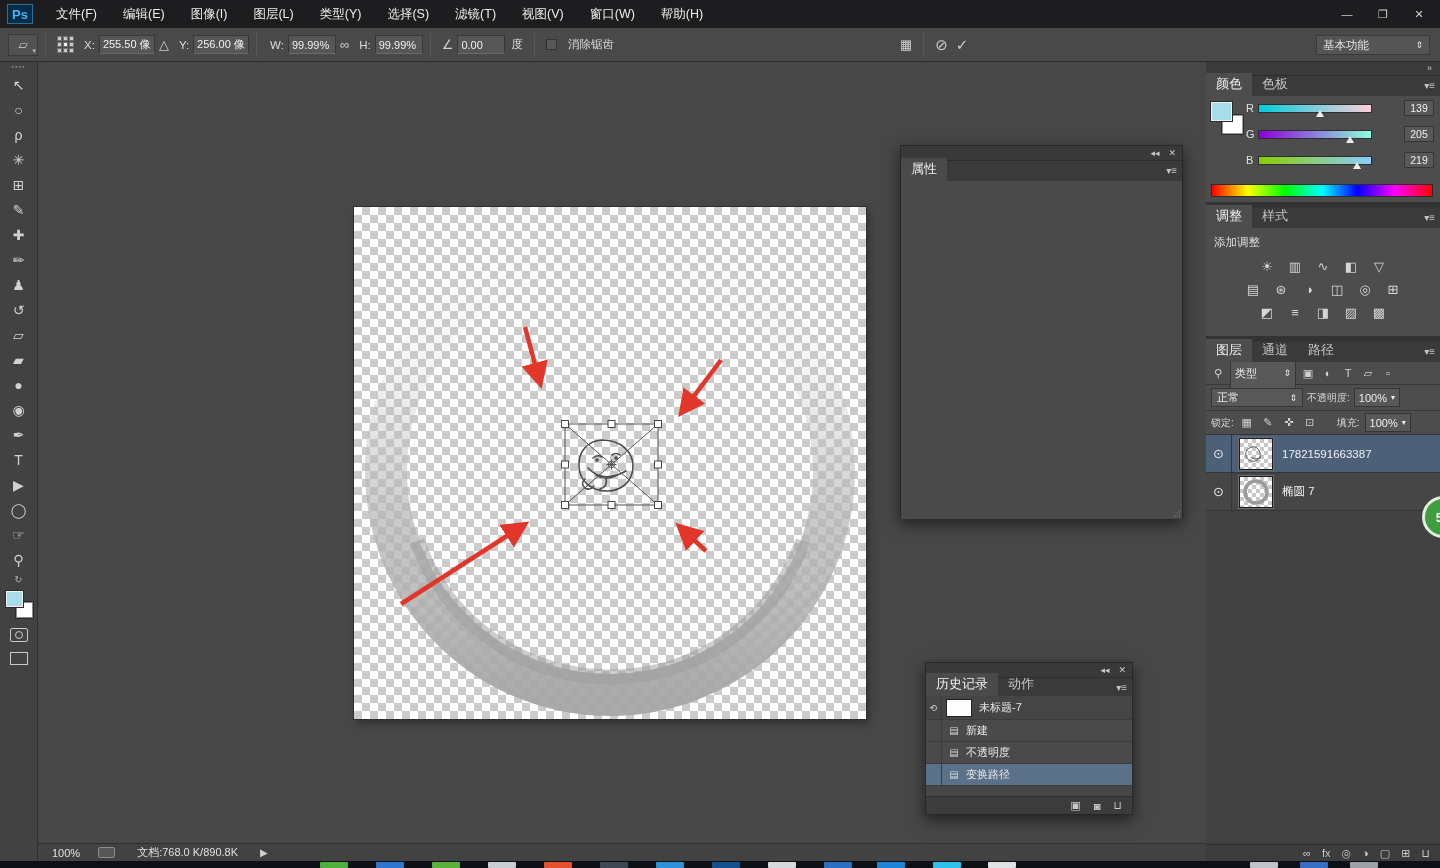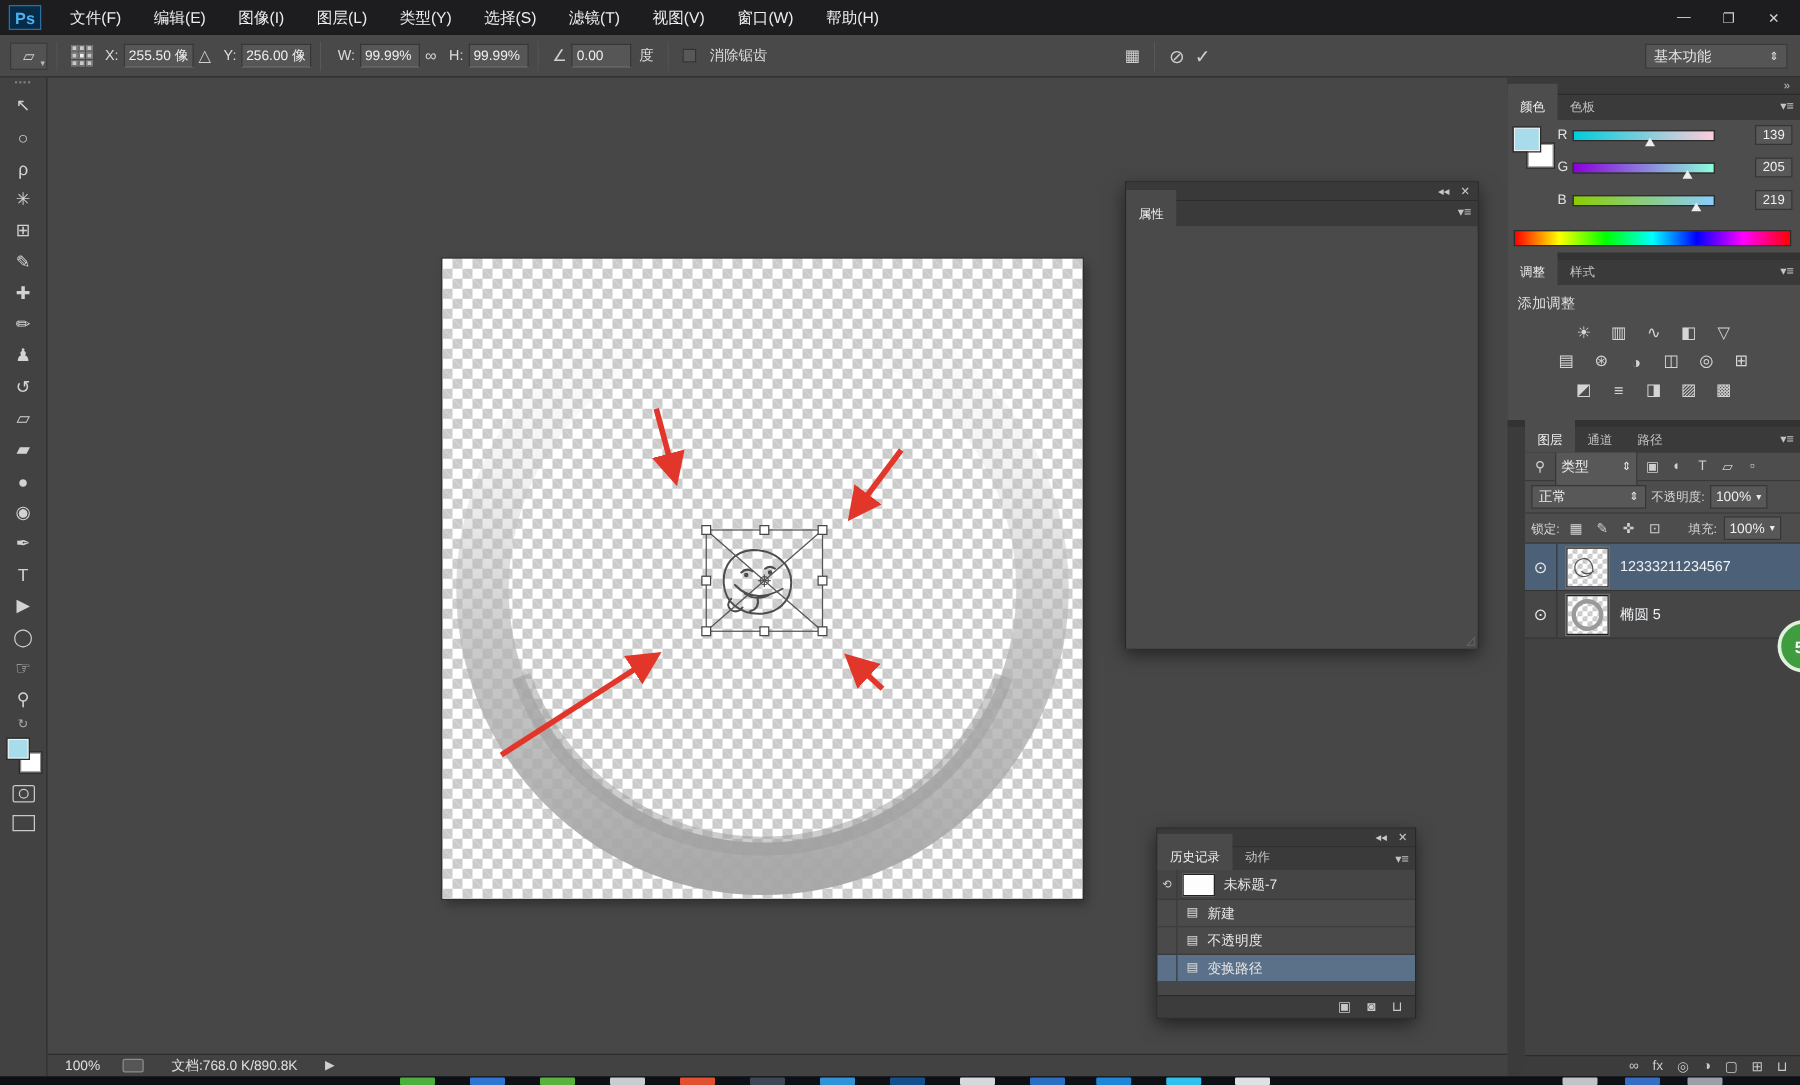--- a/index.html
+++ b/index.html
@@ -92,21 +92,21 @@
     border-radius:2px; margin:0 22px 0 18px; }
   .status-arrow { margin-left:22px; color:#cfcfcf; font-size:10px; }
 
   
   #dock { position:absolute; left:1206px; top:62px; width:234px; height:799px;
     background:#3b3b3b; z-index:6; }
   .dock-collapse { height:14px; background:#3a3a3a; border-bottom:1px solid #2c2c2c;
     text-align:right; padding-right:8px; font-size:9px; line-height:13px; color:#c4c4c4; }
   .panel { border-bottom:6px solid #333; background:#4d4d4d; }
   .panel-tabs { height:20px; background:#3a3a3a; display:flex; align-items:flex-end; position:relative; }
-  .ptab { padding:12px 10px 3px; font-size:10px; color:#c4c4c4; }
+  .ptab { padding:2px 10px 3px; font-size:13px; color:#c4c4c4; }
   .ptab.active { background:#4d4d4d; color:#efefef; }
   .panel-menu { position:absolute; right:5px; top:4px; font-size:10px; color:#c4c4c4; }
 
   
   .color-body { position:relative; height:106px; }
   .cp-swatches { position:absolute; left:5px; top:6px; width:32px; height:32px; }
   .cp-fg { position:absolute; left:0; top:0; width:21px; height:19px; background:#a9dcea;
     border:1px solid #f0f0f0; outline:1px solid #2b2b2b; z-index:2; }
   .cp-bg { position:absolute; right:0; bottom:0; width:21px; height:19px; background:#fff;
     border:1px solid #999; outline:1px solid #2b2b2b; }
@@ -126,21 +126,21 @@
 
   
   .adjust-body { height:108px; padding:4px 6px; }
   .add-label { font-size:11.5px; color:#dedede; margin:3px 0 6px 2px; }
   .adj-row { display:flex; justify-content:center; gap:5px; margin-bottom:3px; }
   .adj { width:23px; height:20px; display:flex; align-items:center; justify-content:center;
     color:#d5d5d5; font-size:13px; }
 
   
   .panel-layers { position:absolute; left:0; right:0; top:280px; bottom:0;
-    background:#424242; border-bottom:none;margin-left:14px; }
+    background:#424242; border-bottom:none; }
   .filter-row { height:23px; display:flex; align-items:center; gap:4px; padding:2px 4px;
     background:#4d4d4d; border-bottom:1px solid #383838; }
   .filter-select { width:66px; height:34px; background:#585858; border:1px solid #363636;
     display:flex; align-items:center; justify-content:space-between; padding:0 4px;
     font-size:11px; color:#eee;gap:24px; }
   .mini-icon { color:#cfcfcf; font-size:11px; width:16px; text-align:center; }
   .blend-row { height:26px; display:flex; align-items:center; padding:0 5px; gap:4px;
     background:#4d4d4d; border-bottom:1px solid #383838; }
   .blend-select { width:92px; height:19px; background:#585858; border:1px solid #363636;
     display:flex; align-items:center; justify-content:space-between; padding:0 5px;
@@ -483,30 +483,30 @@
         </div>
       </div>
       <div class="layer-list">
         <div class="layer-row selected">
           <div class="eye-cell">⊙</div>
           <div class="thumb">
             <svg width="32" height="30" viewBox="0 0 32 30">
                 <path d="M 12 8 c -5 1 -7 5 -6 9 c 1 4 5 6 9 5 c 4 -1 6 -4 5 -8 c -1 -4 -4 -7 -8 -6 z M 11 18 q 4 4 10 0" fill="none" stroke="#555" stroke-width="1"></path>
               </svg>
           </div>
-          <span class="layer-name">12333211234567</span>
+          <span class="layer-name">17821591663387</span>
         </div>
         <div class="layer-row">
           <div class="eye-cell">⊙</div>
           <div class="thumb">
             <svg width="32" height="30" viewBox="0 0 32 30">
                 <circle cx="16" cy="15" r="11" fill="none" stroke="#9a9a9a" stroke-width="3.5"></circle>
               </svg>
           </div>
-          <span class="layer-name">椭圆 5</span>
+          <span class="layer-name">椭圆 7</span>
         </div>
       </div>
       <div class="layers-footer">
         <span>∞</span>
         <span>fx</span>
         <span>◎</span>
         <span>◑</span>
         <span>▢</span>
         <span>⊞</span>
         <span>⊔</span>

